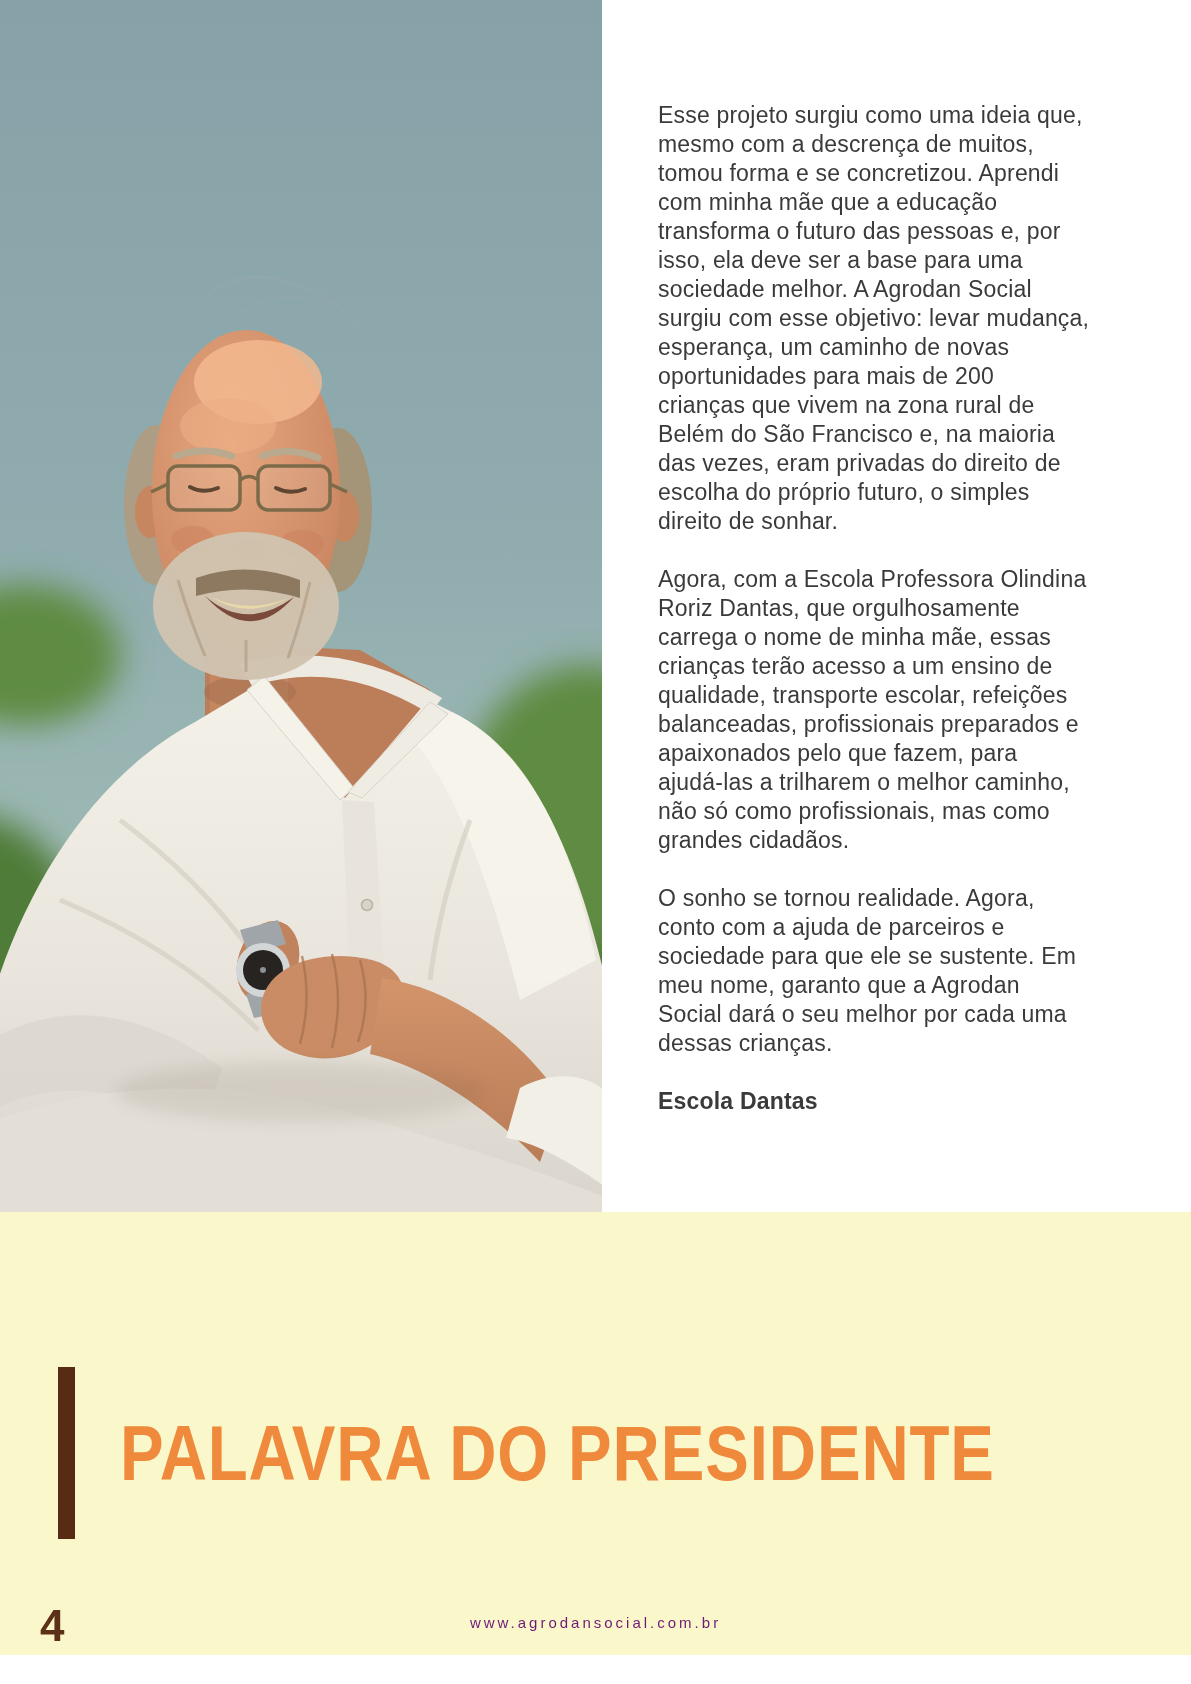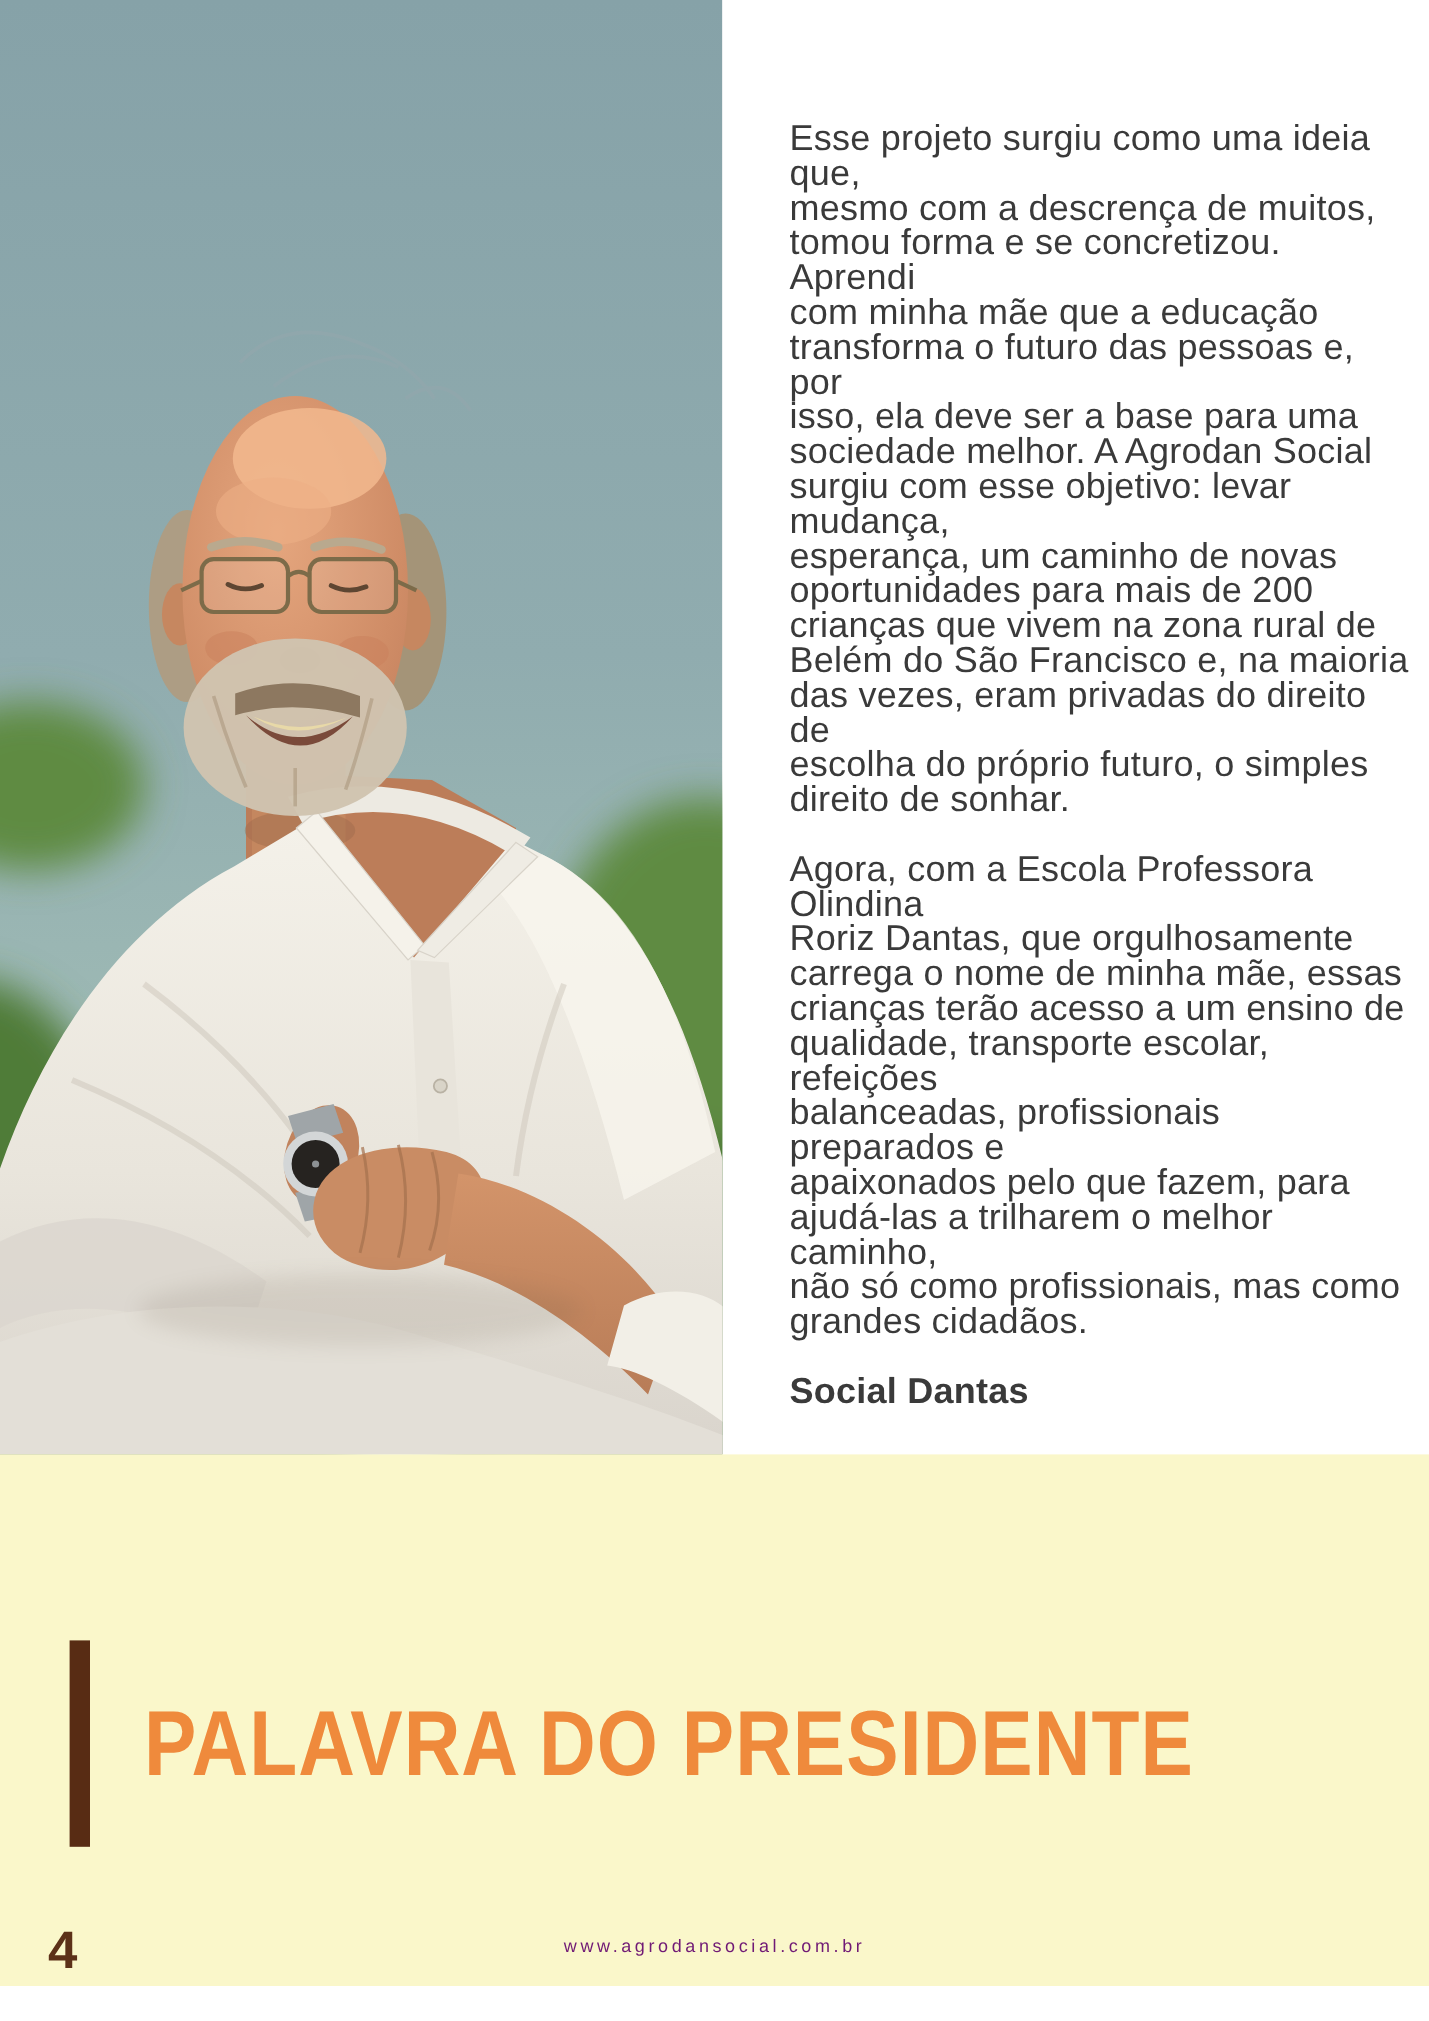--- a/index.html
+++ b/index.html
@@ -3,21 +3,21 @@
 <meta charset="utf-8">
 <style>
   html,body{margin:0;padding:0;}
   body{
     width:1191px;height:1684px;position:relative;overflow:hidden;
     background:#ffffff;font-family:"Liberation Sans", sans-serif;
   }
   .photo-wrap{position:absolute;left:0;top:0;width:602px;height:1212px;overflow:hidden;}
   .text-col{
     position:absolute;left:658px;top:101px;width:520px;
-    font-size:30px;line-height:29px;color:#3a3a3a;letter-spacing:0.2px;
+    font-size:23px;line-height:29px;color:#3a3a3a;letter-spacing:0.2px;
   }
   .text-col p{margin:0 0 29px 0;white-space:pre-line;}
   .signature{margin-top:0;}
   .sig-name{font-weight:bold;}
   .sig-role{white-space:pre-line;}
   .band{position:absolute;left:0;top:1212px;width:1191px;height:443px;background:#faf7ca;}
   .accent-bar{position:absolute;left:58px;top:155px;width:17px;height:172px;background:#582c14;}
   .band-title{
     position:absolute;left:120px;top:203px;margin:0;
     font-size:77px;line-height:77px;font-weight:bold;color:#ef8a3c;
@@ -194,22 +194,28 @@
   <p>Agora, com a Escola Professora Olindina
 Roriz Dantas, que orgulhosamente
 carrega o nome de minha mãe, essas
 crianças terão acesso a um ensino de
 qualidade, transporte escolar, refeições
 balanceadas, profissionais preparados e
 apaixonados pelo que fazem, para
 ajudá-las a trilharem o melhor caminho,
 não só como profissionais, mas como
 grandes cidadãos.</p>
+  <p>O sonho se tornou realidade. Agora,
+conto com a ajuda de parceiros e
+sociedade para que ele se sustente. Em
+meu nome, garanto que a Agrodan
+Social dará o seu melhor por cada uma
+dessas crianças.</p>
   <div class="signature">
-    <div class="sig-name">Social Dantas</div>
+    <div class="sig-name">Escola Dantas</div>
   </div>
 </div>
 
 <div class="band">
   <div class="accent-bar"></div>
   <h1 class="band-title">PALAVRA DO PRESIDENTE</h1>
   <div class="page-num">4</div>
   <div class="site-url">www.agrodansocial.com.br</div>
 </div>
 

